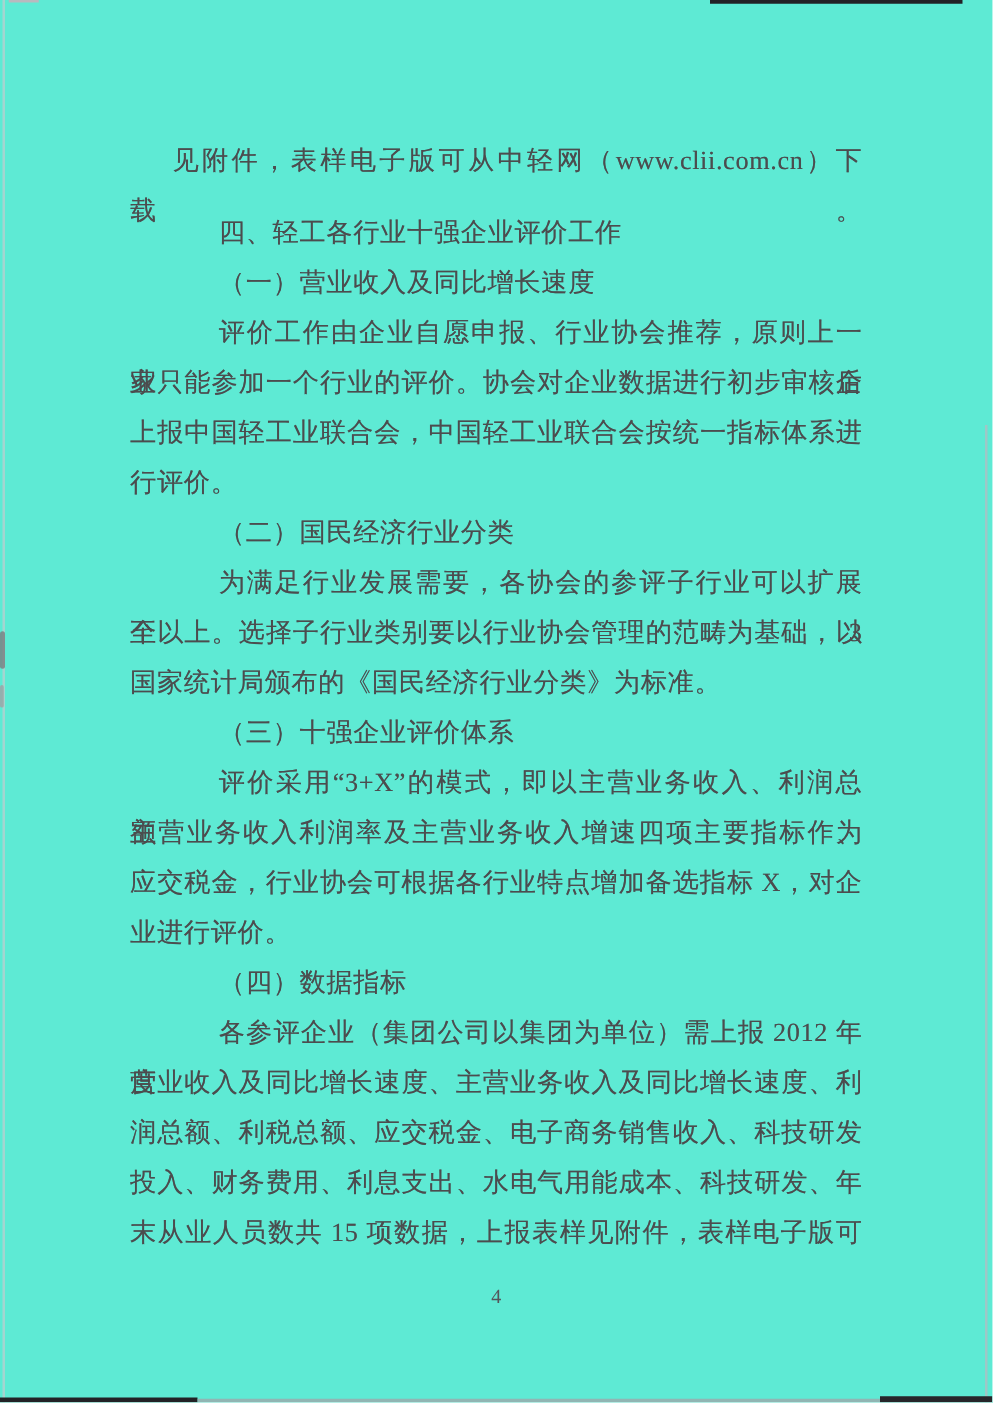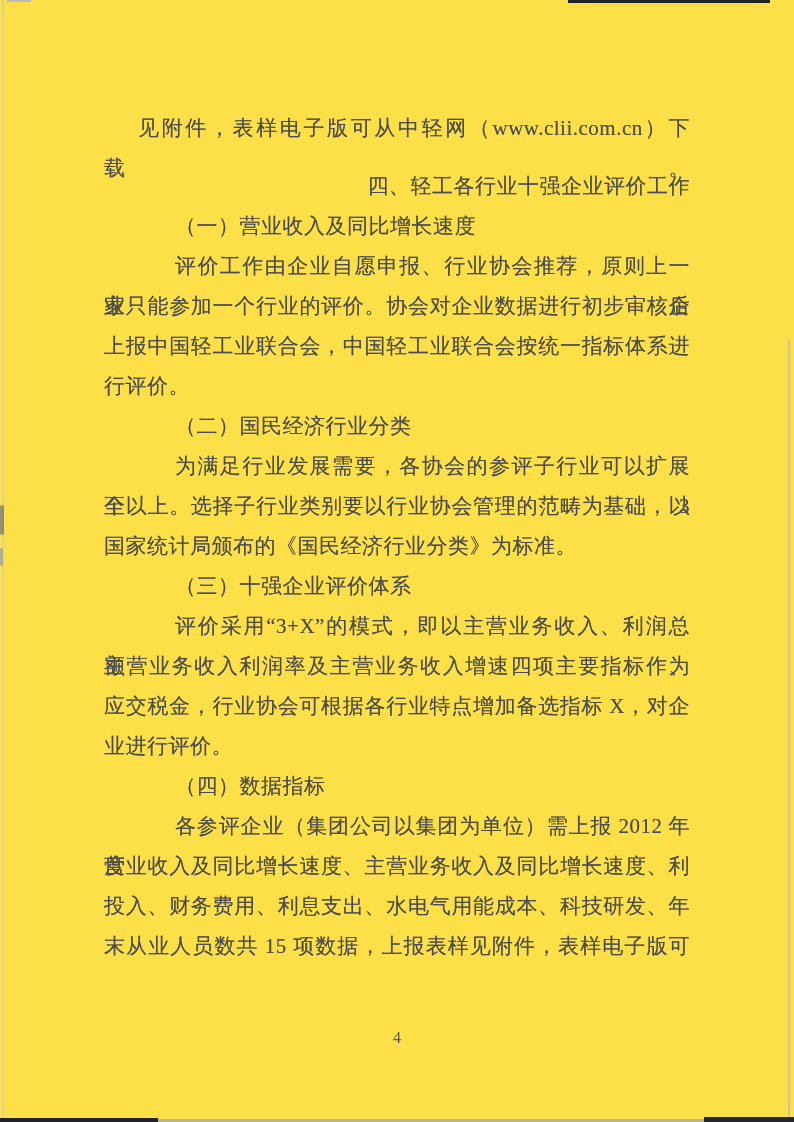--- a/index.html
+++ b/index.html
@@ -4,21 +4,21 @@
 <style>
   html, body {
     margin: 0;
     padding: 0;
     background: #ffffff;
   }
   .sheet {
     position: relative;
     width: 794px;
     height: 1122px;
-    background: #fde047;
+    background: #5eead4;
     overflow: hidden;
     font-family: "Liberation Serif", "DejaVu Serif", serif;
     color: #4c4c4e;
   }
   
   .textblock {
     position: absolute;
     left: 104px;
     top: 108px;
     width: 586px;
@@ -32,21 +32,21 @@
     text-shadow: 0 0 0.4px rgba(70,70,72,0.55);
   }
   .line.fill {
     white-space: normal;
     text-align: justify;
     text-align-last: justify;
     text-justify: inter-character;
   }
   .line.indent { text-indent: 71px; }
   .line.hang   { text-indent: 34px; }
-  .line.gap    { margin-top: 18px; text-align: right; }
+  .line.gap    { margin-top: 18px; }
 
   .pagenum {
     position: absolute;
     top: 1026px;
     left: 0;
     width: 100%;
     height: 24px;
     line-height: 24px;
     text-align: center;
     font-size: 16px;
@@ -120,19 +120,20 @@
     <div class="line fill">个以上。选择子行业类别要以行业协会管理的范畴为基础，以</div>
     <div class="line">国家统计局颁布的《国民经济行业分类》为标准。</div>
     <div class="line indent">（三）十强企业评价体系</div>
     <div class="line indent fill">评价采用“3+X”的模式，即以主营业务收入、利润总额、</div>
     <div class="line fill">主营业务收入利润率及主营业务收入增速四项主要指标作为</div>
     <div class="line fill">应交税金，行业协会可根据各行业特点增加备选指标 X，对企</div>
     <div class="line">业进行评价。</div>
     <div class="line indent">（四）数据指标</div>
     <div class="line indent fill">各参评企业（集团公司以集团为单位）需上报 2012 年度</div>
     <div class="line fill">营业收入及同比增长速度、主营业务收入及同比增长速度、利</div>
+    <div class="line fill">润总额、利税总额、应交税金、电子商务销售收入、科技研发</div>
     <div class="line fill">投入、财务费用、利息支出、水电气用能成本、科技研发、年</div>
     <div class="line fill">末从业人员数共 15 项数据，上报表样见附件，表样电子版可</div>
   </div>
 
   <div class="pagenum">4</div>
 
 </div>
 
 </body></html>

